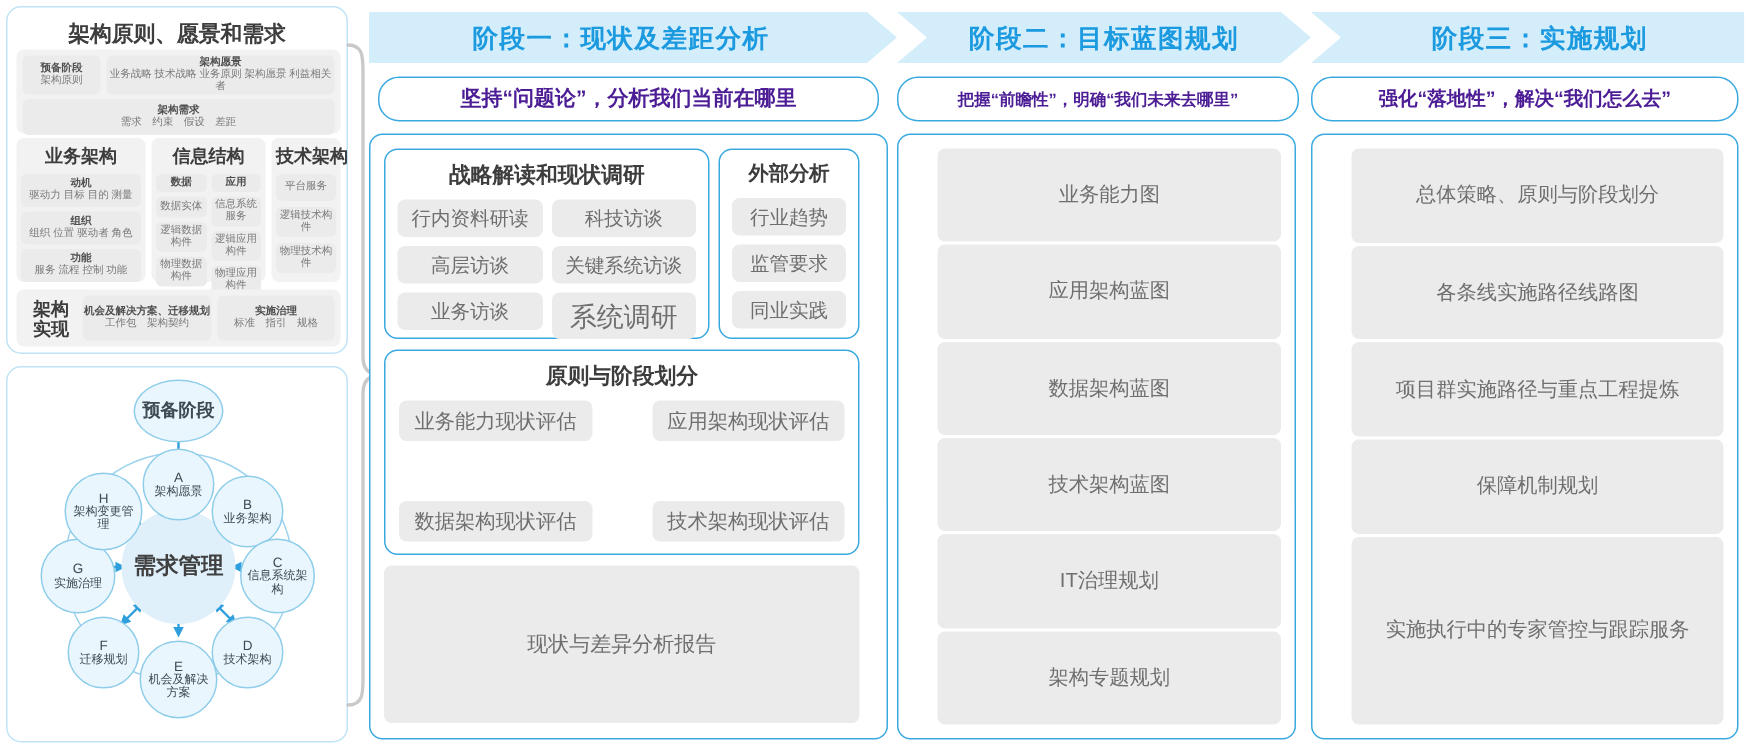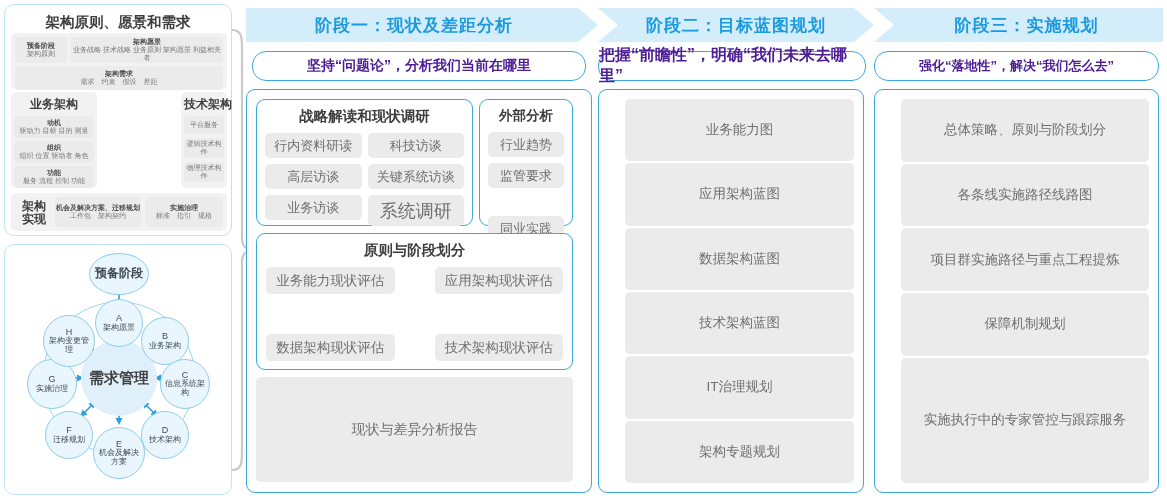--- a/index.html
+++ b/index.html
@@ -138,20 +138,41 @@
         <div class="lt-cell" style="height:22px;margin-bottom:3px;font-size:7px;">
           <b>组织</b>
           <span>组织 位置 驱动者 角色</span>
         </div>
         <div class="lt-cell" style="height:22px;font-size:7px;">
           <b>功能</b>
           <span>服务 流程 控制 功能</span>
         </div>
       </div>
 
+      <div class="lt-group" style="left:96px;top:87px;width:76px;height:96px;padding:3px;">
+        <div class="lt-head" style="font-size:12px;margin:1px 0 3px;">信息结构</div>
+        <div style="display:flex;gap:3px;">
+          <div style="flex:1;display:flex;flex-direction:column;gap:3px;">
+            <div class="lt-cell" style="height:12px;font-size:7px;">
+              <b>数据</b>
+              </div>
+            <div class="lt-cell" style="height:14px;font-size:7px;">数据实体</div>
+            <div class="lt-cell" style="height:20px;font-size:7px;">逻辑数据构件</div>
+            <div class="lt-cell" style="height:20px;font-size:7px;">物理数据构件</div>
+          </div>
+          <div style="flex:1;display:flex;flex-direction:column;gap:3px;">
+            <div class="lt-cell" style="height:12px;font-size:7px;">
+              <b>应用</b>
+              </div>
+            <div class="lt-cell" style="height:20px;font-size:7px;">信息系统服务</div>
+            <div class="lt-cell" style="height:20px;font-size:7px;">逻辑应用构件</div>
+            <div class="lt-cell" style="height:20px;font-size:7px;">物理应用构件</div>
+          </div>
+        </div>
+      </div>
 
       <div class="lt-group" style="left:176px;top:87px;width:46px;height:96px;padding:3px;">
         <div class="lt-head" style="font-size:12px;margin:1px 0 3px;white-space:nowrap;">技术架构</div>
         <div class="lt-cell" style="height:18px;margin-bottom:4px;font-size:7px;">平台服务</div>
         <div class="lt-cell" style="height:20px;margin-bottom:4px;font-size:7px;">逻辑技术构件</div>
         <div class="lt-cell" style="height:20px;font-size:7px;">物理技术构件</div>
       </div>
 
       <div class="lt-group" style="left:6px;top:188px;width:216px;height:38px;padding:4px;">
         <div style="position:absolute;left:6px;top:7px;width:34px;text-align:center;font-size:12px;font-weight:bold;color:#3d3d3d;line-height:1.1;">架构实现</div>
@@ -277,21 +298,21 @@
         <div class="chip" style="height:25px;font-size:13px;">业务访谈</div>
         <div class="chip" style="height:31px;font-size:18px;">系统调研</div>
       </div>
     </div>
 
     <div class="bluepanel" id="p1-external">
       <div class="sub-title sm" style="margin-top:7px;">外部分析</div>
       <div class="col1" style="margin:7px 8px;">
         <div class="chip" style="height:25px;font-size:13px;">行业趋势</div>
         <div class="chip" style="height:25px;font-size:13px;">监管要求</div>
-        <div class="chip" style="height:25px;font-size:13px;margin-top:22px;">同业实践</div>
+        <div class="chip" style="height:25px;font-size:13px;">同业实践</div>
       </div>
     </div>
 
     <div class="bluepanel" id="p1-assess">
       <div class="sub-title" style="margin-top:7px;">原则与阶段划分</div>
       <div class="grid2" style="margin:7px 9px 18px;gap:40px;">
         <div class="chip" style="height:27px;font-size:13.5px;">业务能力现状评估</div>
         <div class="chip" style="height:27px;font-size:13.5px;">应用架构现状评估</div>
         <div class="chip" style="height:27px;font-size:13.5px;">数据架构现状评估</div>
         <div class="chip" style="height:27px;font-size:13.5px;">技术架构现状评估</div>
@@ -299,21 +320,21 @@
       <div class="chip" style="height:27px;font-size:13.5px;margin:6px 9px 0;">科技治理现状评估</div>
     </div>
 
     <div class="chip" id="p1-report" style="font-size:14px;">现状与差异分析报告</div>
   </div>
 
   <div class="band" style="left:598px;width:276px;">
     <div class="band-bg" style="clip-path:polygon(0 0, 256px 0, 276px 50%, 256px 100%, 0 100%, 20px 50%);"></div>
     <div class="band-txt" style="padding-left:10px;padding-right:10px;">阶段二：目标蓝图规划</div>
   </div>
-  <div class="slogan" style="left:598px;width:268px;font-size:16px;">把握“前瞻性”，明确“我们未来去哪里”</div>
+  <div class="slogan" style="left:598px;width:268px;font-size:11px;">把握“前瞻性”，明确“我们未来去哪里”</div>
 
   <div class="phase-body bluepanel" style="left:598px;width:266px;">
     <div class="vlist">
       <div class="chip">业务能力图</div>
       <div class="chip">应用架构蓝图</div>
       <div class="chip">数据架构蓝图</div>
       <div class="chip">技术架构蓝图</div>
       <div class="chip">IT治理规划</div>
       <div class="chip">架构专题规划</div>
     </div>

